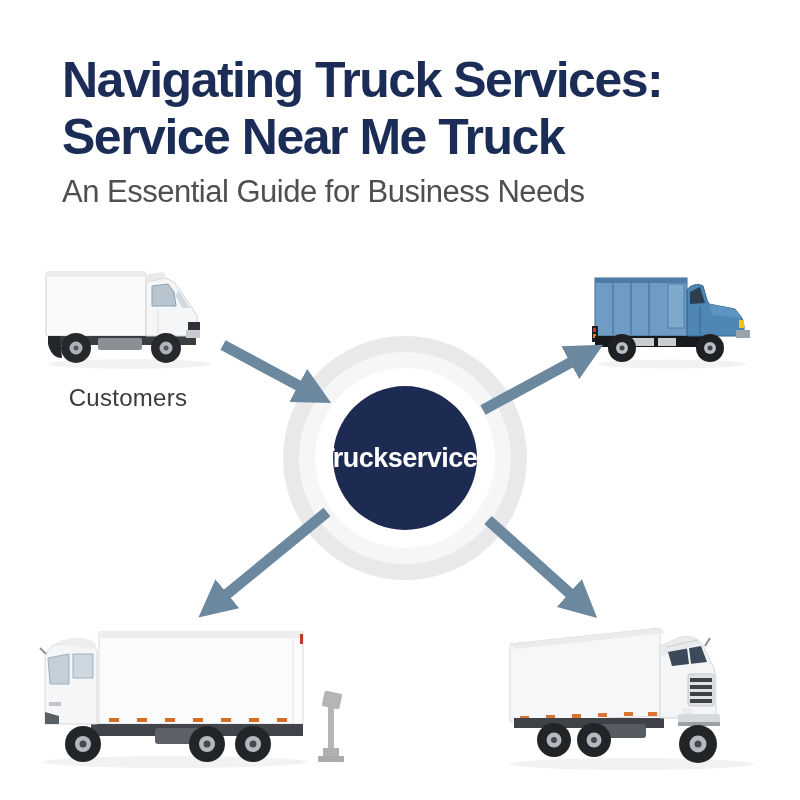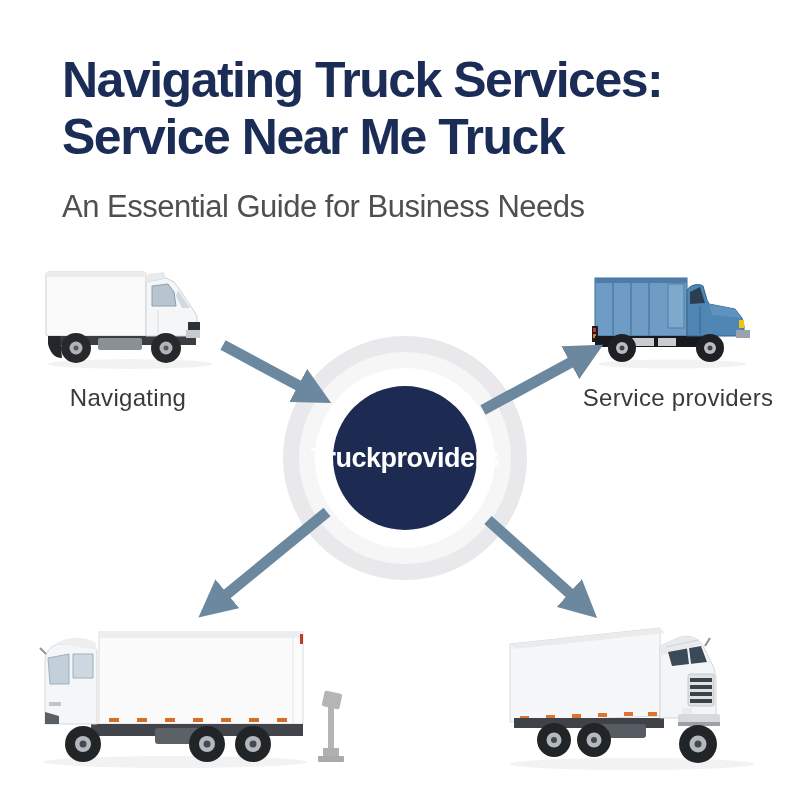--- a/index.html
+++ b/index.html
@@ -9,21 +9,21 @@
     font-family:"Liberation Sans", sans-serif;
     border-radius:29px;
   }
   
   .header{position:absolute;left:62px;top:52px;width:700px;}
   .title{
     color:var(--title-navy,#1b2d56);
     font-size:50px;font-weight:800;letter-spacing:-1.5px;line-height:57px;
   }
   .subtitle{
-    margin-top:23px;color:var(--subtitle-gray,#4f4f4f);
+    margin-top:8px;color:var(--subtitle-gray,#4f4f4f);
     font-size:31px;font-weight:400;letter-spacing:-0.5px;
   }
   
   .ring,.hub{position:absolute;border-radius:50%;}
   .ring-outer{left:283px;top:336px;width:244px;height:244px;background:var(--ring-outer,#e9e9eb);}
   .ring-mid{left:299px;top:352px;width:212px;height:212px;background:var(--ring-mid,#f6f6f7);}
   .ring-inner{left:315px;top:368px;width:180px;height:180px;background:var(--ring-inner,#ffffff);}
   .hub{
     left:333px;top:386px;width:144px;height:144px;
     background:var(--hub-navy,#1d2b52);color:var(--hub-text,#fff);
@@ -58,21 +58,21 @@
       <div>Service Near Me Truck</div>
     </div>
     <div class="subtitle">An Essential Guide for Business Needs</div>
   </div>
 
   <div class="ring ring-outer"></div>
   <div class="ring ring-mid"></div>
   <div class="ring ring-inner"></div>
   <div class="hub">
     <span>Truck</span>
-    <span>providers</span>
+    <span>services</span>
   </div>
 
   <svg class="arrows" width="800" height="800" viewBox="0 0 800 800">
     <defs>
       <marker id="ah" viewBox="0 0 10 10" refX="6" refY="5" markerWidth="3.4" markerHeight="3.4" orient="auto-start-reverse">
         <path d="M0,0 L10,5 L0,10 z" fill="var(--arrow-blue,#6b889f)"></path>
       </marker>
     </defs>
     <line x1="223" y1="345" x2="318" y2="396" marker-end="url(#ah)"></line>
     <line x1="483" y1="410" x2="590" y2="352" marker-end="url(#ah)"></line>
@@ -94,21 +94,21 @@
     <line x1="118" y1="44" x2="118" y2="68" stroke="#d7dadd"></line>
     <rect x="148" y="56" width="12" height="14" fill="#2e3237"></rect>
     <rect x="146" y="64" width="14" height="8" fill="#c8cbce"></rect>
     <circle cx="36" cy="82" r="15" fill="#26282c"></circle>
       <circle cx="36" cy="82" r="6.5" fill="#aeb4ba"></circle>
       <circle cx="36" cy="82" r="2.5" fill="#55595e"></circle>
     <circle cx="126" cy="82" r="15" fill="#26282c"></circle>
       <circle cx="126" cy="82" r="6.5" fill="#aeb4ba"></circle>
       <circle cx="126" cy="82" r="2.5" fill="#55595e"></circle>
   </svg>
-  <div class="node-label label-customers">Navigating</div>
+  <div class="node-label label-customers">Customers</div>
 
   <svg class="truck truck-providers" width="160" height="96" viewBox="0 0 160 96" aria-label="blue-box-truck-icon">
     <ellipse cx="80" cy="90" rx="74" ry="4.5" fill="#000" opacity="0.05"></ellipse>
     <rect x="3" y="4" width="92" height="58" fill="var(--truck-blue,#6f9cc4)" stroke="#3c6c96"></rect>
     <rect x="3" y="4" width="92" height="5" fill="#4d7ca6"></rect>
     <line x1="21" y1="9" x2="21" y2="62" stroke="#4d7ea8" stroke-width="1.5"></line>
     <line x1="39" y1="9" x2="39" y2="62" stroke="#4d7ea8" stroke-width="1.5"></line>
     <line x1="57" y1="9" x2="57" y2="62" stroke="#4d7ea8" stroke-width="1.5"></line>
     <rect x="76" y="10" width="16" height="44" fill="#7fa9cc" stroke="#4d7ea8"></rect>
     <rect x="0" y="52" width="6" height="16" fill="#1c1e22"></rect>
@@ -123,21 +123,20 @@
     <line x1="108" y1="32" x2="108" y2="60" stroke="#36648c"></line>
     <rect x="147" y="46" width="5" height="8" fill="#f1c40f"></rect>
     <rect x="144" y="56" width="14" height="8" fill="#9aa3ab"></rect>
     <circle cx="30" cy="74" r="14" fill="#1e2023"></circle>
       <circle cx="30" cy="74" r="6" fill="#b9bec4"></circle>
       <circle cx="30" cy="74" r="2.5" fill="#3f444a"></circle>
     <circle cx="118" cy="74" r="14" fill="#1e2023"></circle>
       <circle cx="118" cy="74" r="6" fill="#b9bec4"></circle>
       <circle cx="118" cy="74" r="2.5" fill="#3f444a"></circle>
   </svg>
-  <div class="node-label label-providers">Service providers</div>
 
   <svg class="truck truck-bleft" width="280" height="145" viewBox="0 0 280 145" aria-label="white-cargo-truck-facing-left-icon">
     <ellipse cx="140" cy="138" rx="132" ry="6" fill="#000" opacity="0.05"></ellipse>
     <rect x="64" y="8" width="204" height="92" fill="#fbfbfc" stroke="#d9dbdd"></rect>
     <rect x="64" y="8" width="204" height="6" fill="#ededef"></rect>
     <line x1="258" y1="14" x2="258" y2="100" stroke="#e3e5e7"></line>
     <g fill="#d35400" opacity="0.85">
       <rect x="74" y="94" width="10" height="4"></rect>
         <rect x="102" y="94" width="10" height="4"></rect>
       <rect x="130" y="94" width="10" height="4"></rect>

